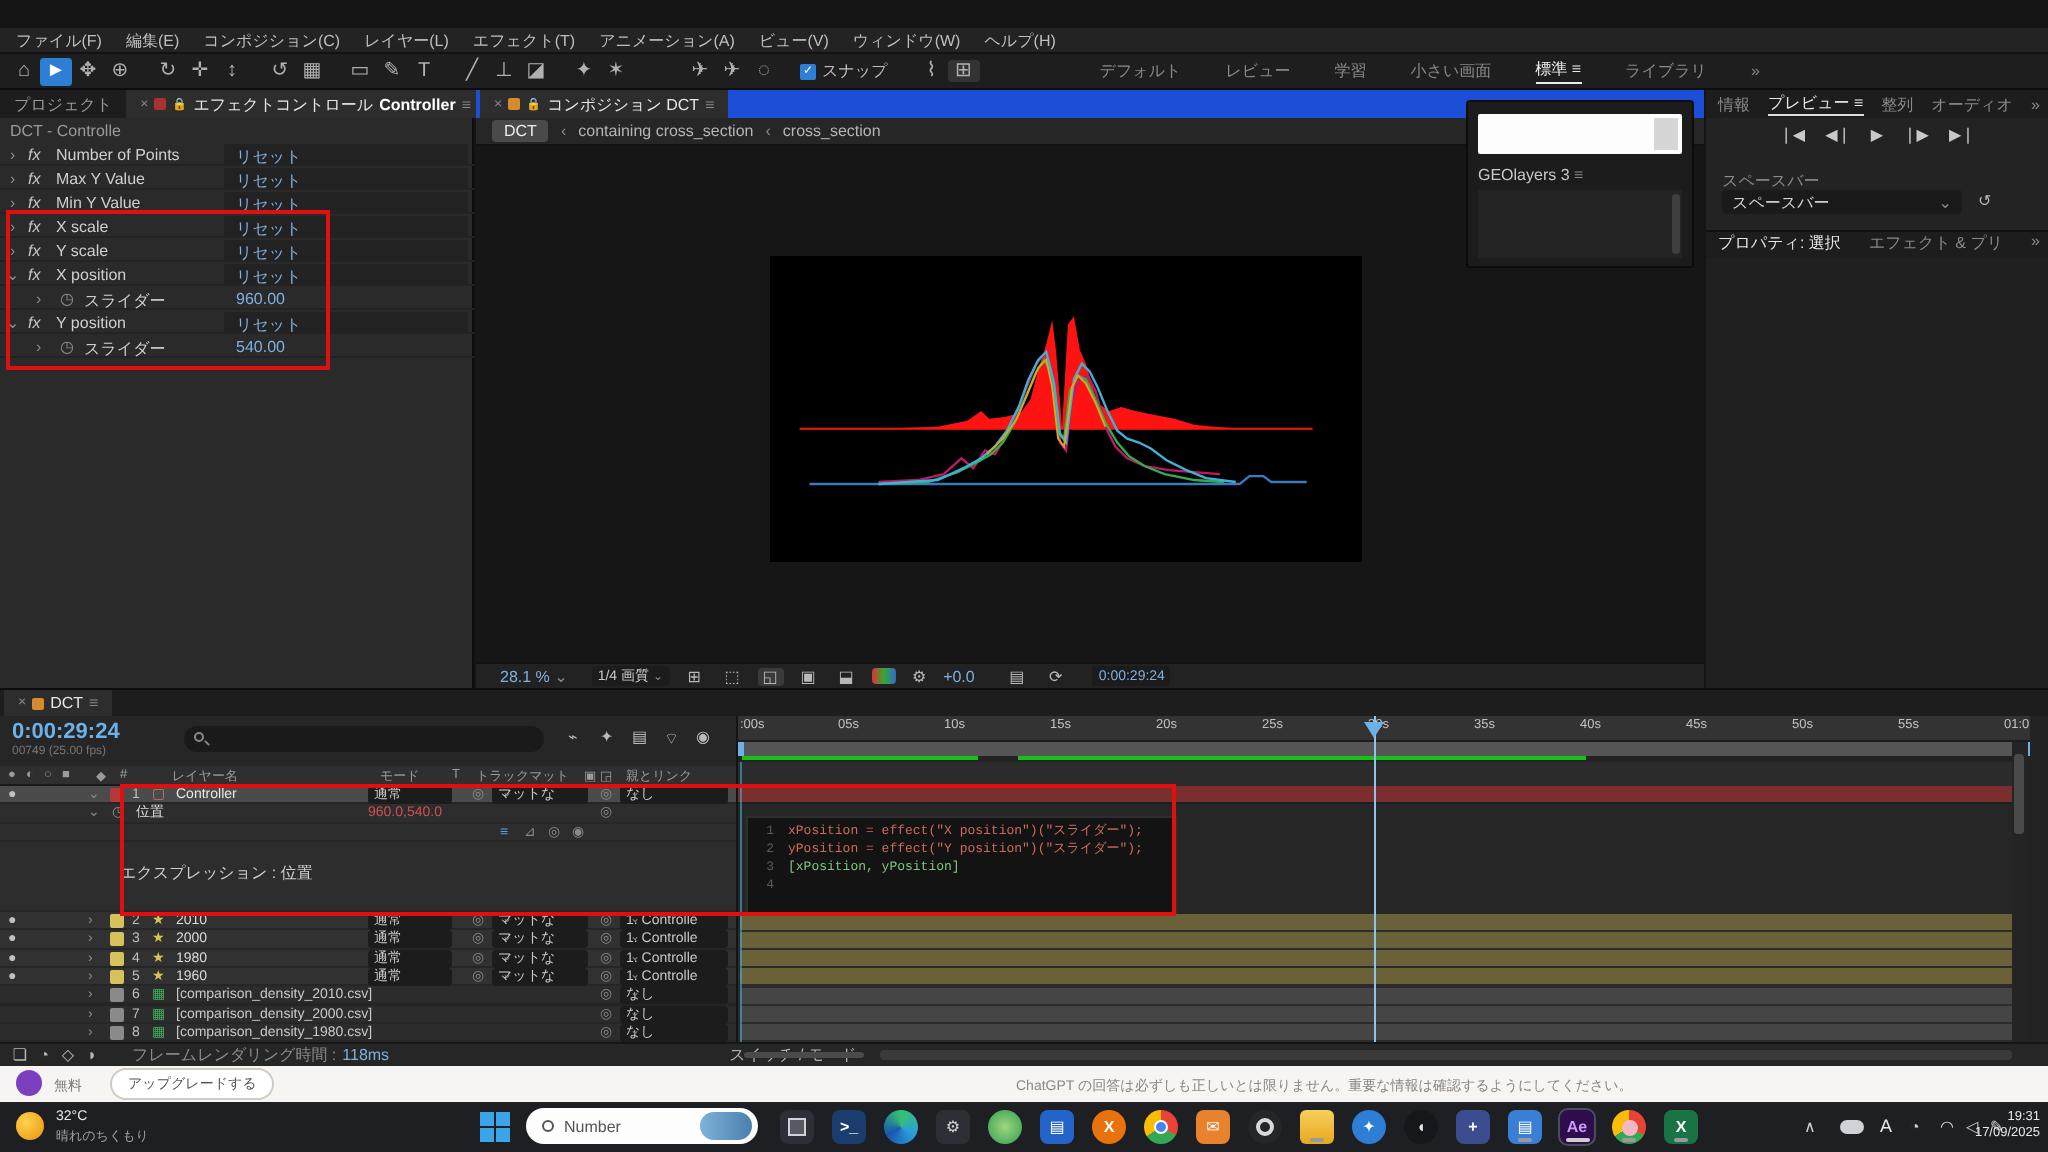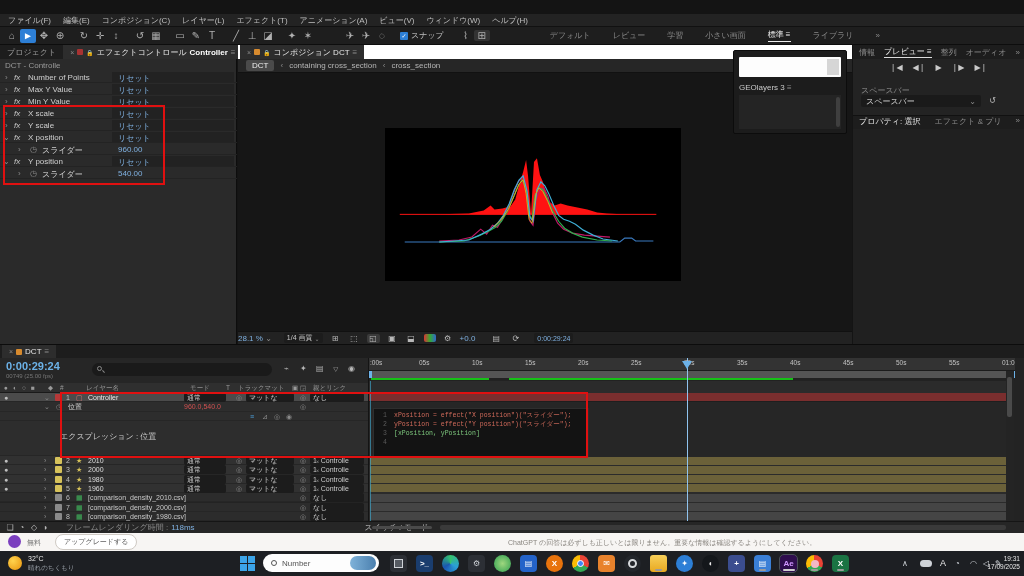--- a/index.html
+++ b/index.html
@@ -160,21 +160,21 @@
     <div class="abs" style="left:0;top:122px;width:237px;height:12px;border-bottom:1px solid #232323">
       <span class="abs dim" style="left:18px;top:2px">›</span>
       <span class="abs dim" style="left:30px;top:2px">◷</span>
       <span class="abs" style="left:42px;top:2px;color:#cfcfcf">スライダー</span>
       <span class="abs blue" style="left:118px;top:2px">540.00</span>
     </div>
     <div class="annot" style="left:3px;top:60px;width:162px;height:80px"></div>
   </div>
 
   <div class="abs" style="left:238px;top:45px;width:614px;height:299px;background:#1d1d1d;border-right:1px solid #0d0d0d">
-    <div class="abs" style="left:0;top:0;width:614px;height:14px;background:#ffffff">
+    <div class="abs" style="left:0;top:0;width:614px;height:14px;background:#1d4ed8">
       <span class="tab act" style="margin-left:2px">
         <span class="dim" style="font-size:7px">×</span>
           <span class="sq" style="background:#d78a2e;width:6px;height:6px"></span>
           <span class="dim" style="font-size:6px">🔒</span>
         <span>コンポジション DCT</span>
           <span class="dim">≡</span>
       </span>
     </div>
     <div class="abs" style="left:0;top:14px;width:614px;height:14px;background:#262626;display:flex;align-items:center;border-bottom:1px solid #111">
       <span style="margin-left:8px;background:#4a4a4a;color:#eee;border-radius:2px;padding:1px 6px">DCT</span>
@@ -192,21 +192,21 @@
           <path fill="none" stroke-width="1.2" d="M20,113 L238,113 L243,109 L250,109 L254,112 L272,112" stroke="#3a7abf"></path>
           <path fill="none" stroke-width="1.2" d="M55,112 L75,111 L88,108 L97,100 L103,105 L109,96 L114,98 L120,88 L125,78 L130,64 L135,52 L140,46 L144,60 L147,92 L150,96 L153,70 L157,60 L161,58 L165,66 L170,84 L175,94 L181,100 L190,104 L202,106 L215,107 L228,108" stroke="#c01868"></path>
           <path fill="none" stroke-width="1.2" d="M55,113 L80,112 L95,107 L105,102 L112,98 L118,92 L124,82 L130,68 L135,56 L139,50 L143,58 L146,86 L149,90 L152,66 L156,58 L160,60 L164,68 L170,82 L176,92 L182,99 L190,104 L200,108 L215,111 L230,112" stroke="#2fae4e"></path>
           <path fill="none" stroke-width="1.2" d="M55,113 L85,111 L98,105 L107,100 L114,94 L120,86 L126,74 L131,60 L136,50 L140,46 L144,62 L147,88 L150,92 L154,60 L158,52 L162,56 L166,64 L171,76 L176,86 L181,90 L187,92 L193,95 L201,101 L211,106 L221,110 L236,112" stroke="#3fb0d8"></path>
           <path fill="none" stroke-width="1" d="M110,98 L118,90 L125,80 L131,66 L136,54 L140,50 L143,64 L146,90 L149,94 L153,64 L156,58 L160,62 L165,72 L170,84" stroke="#d9a823"></path>
         </svg>
       </div>
     </div>
 
     <div class="abs" style="left:0;top:286px;width:614px;height:13px;background:#222;display:flex;align-items:center;gap:6px;border-top:1px solid #111">
-      <span class="blue" style="margin-left:0"><span>28.1 %</span> <span class="dim">⌄</span></span>
+      <span class="blue" style="margin-left:12px"><span>28.1 %</span> <span class="dim">⌄</span></span>
       <span class="pill" style="height:10px;margin-left:6px">
           <span>1/4 画質</span>
           <span class="car">⌄</span>
         </span>
       <span class="ico" style="width:13px">⊞</span>
       <span class="ico" style="width:13px">⬚</span>
       <span class="ico" style="width:13px;background:#3a3a3a;border-radius:2px">◱</span>
       <span class="ico" style="width:13px">▣</span>
       <span class="ico" style="width:13px">⬓</span>
       <span style="width:12px;height:8px;border-radius:2px;background:linear-gradient(90deg,#d33,#3a3,#36c)"></span>

